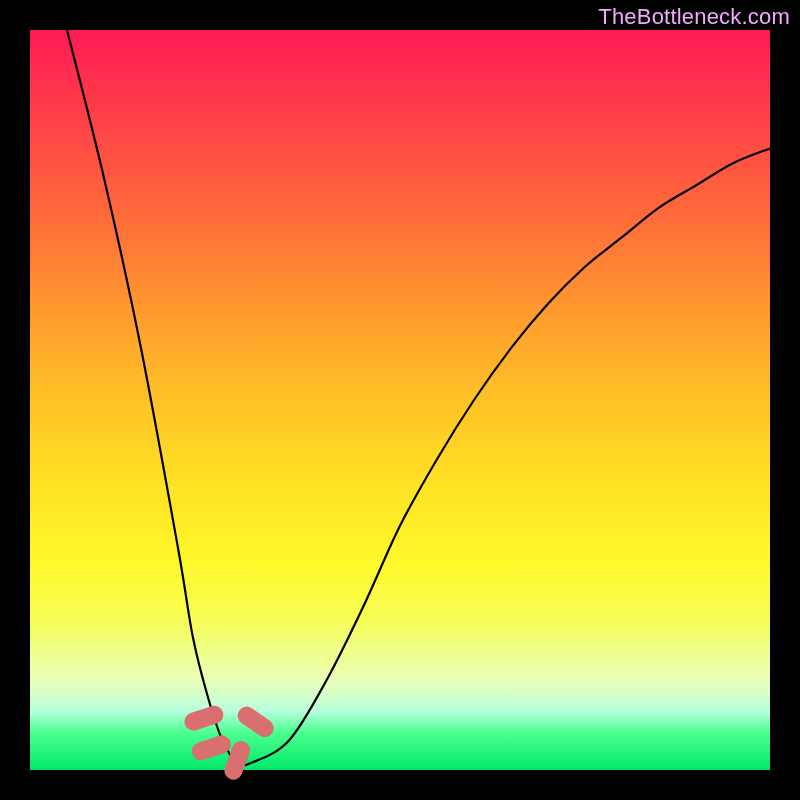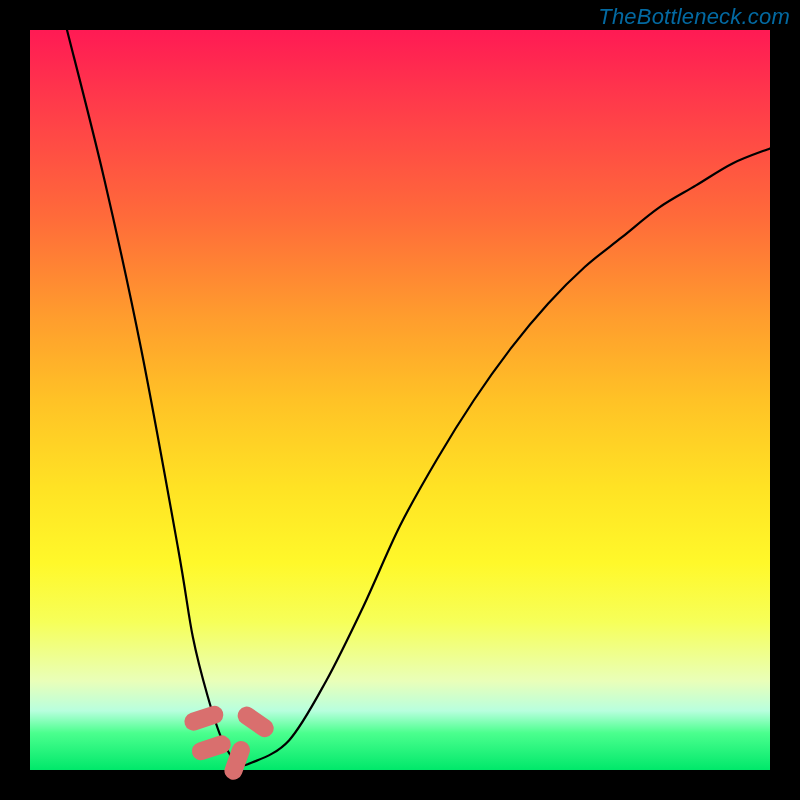--- a/index.html
+++ b/index.html
@@ -14,26 +14,25 @@
   .frame {
     position: relative;
     width: 800px;
     height: 800px;
     background: #000;
   }
   .watermark {
     position: absolute;
     top: 4px;
     right: 10px;
-    color: #0369a1;
+    color: #f0abfc;
     font-size: 22px;
     font-weight: 500;
     letter-spacing: 0.2px;
     user-select: none;
-    font-style: italic;
   }
   .plot {
     position: absolute;
     left: 30px;
     top: 30px;
     width: 740px;
     height: 740px;
     
     background: linear-gradient(
       to bottom,

